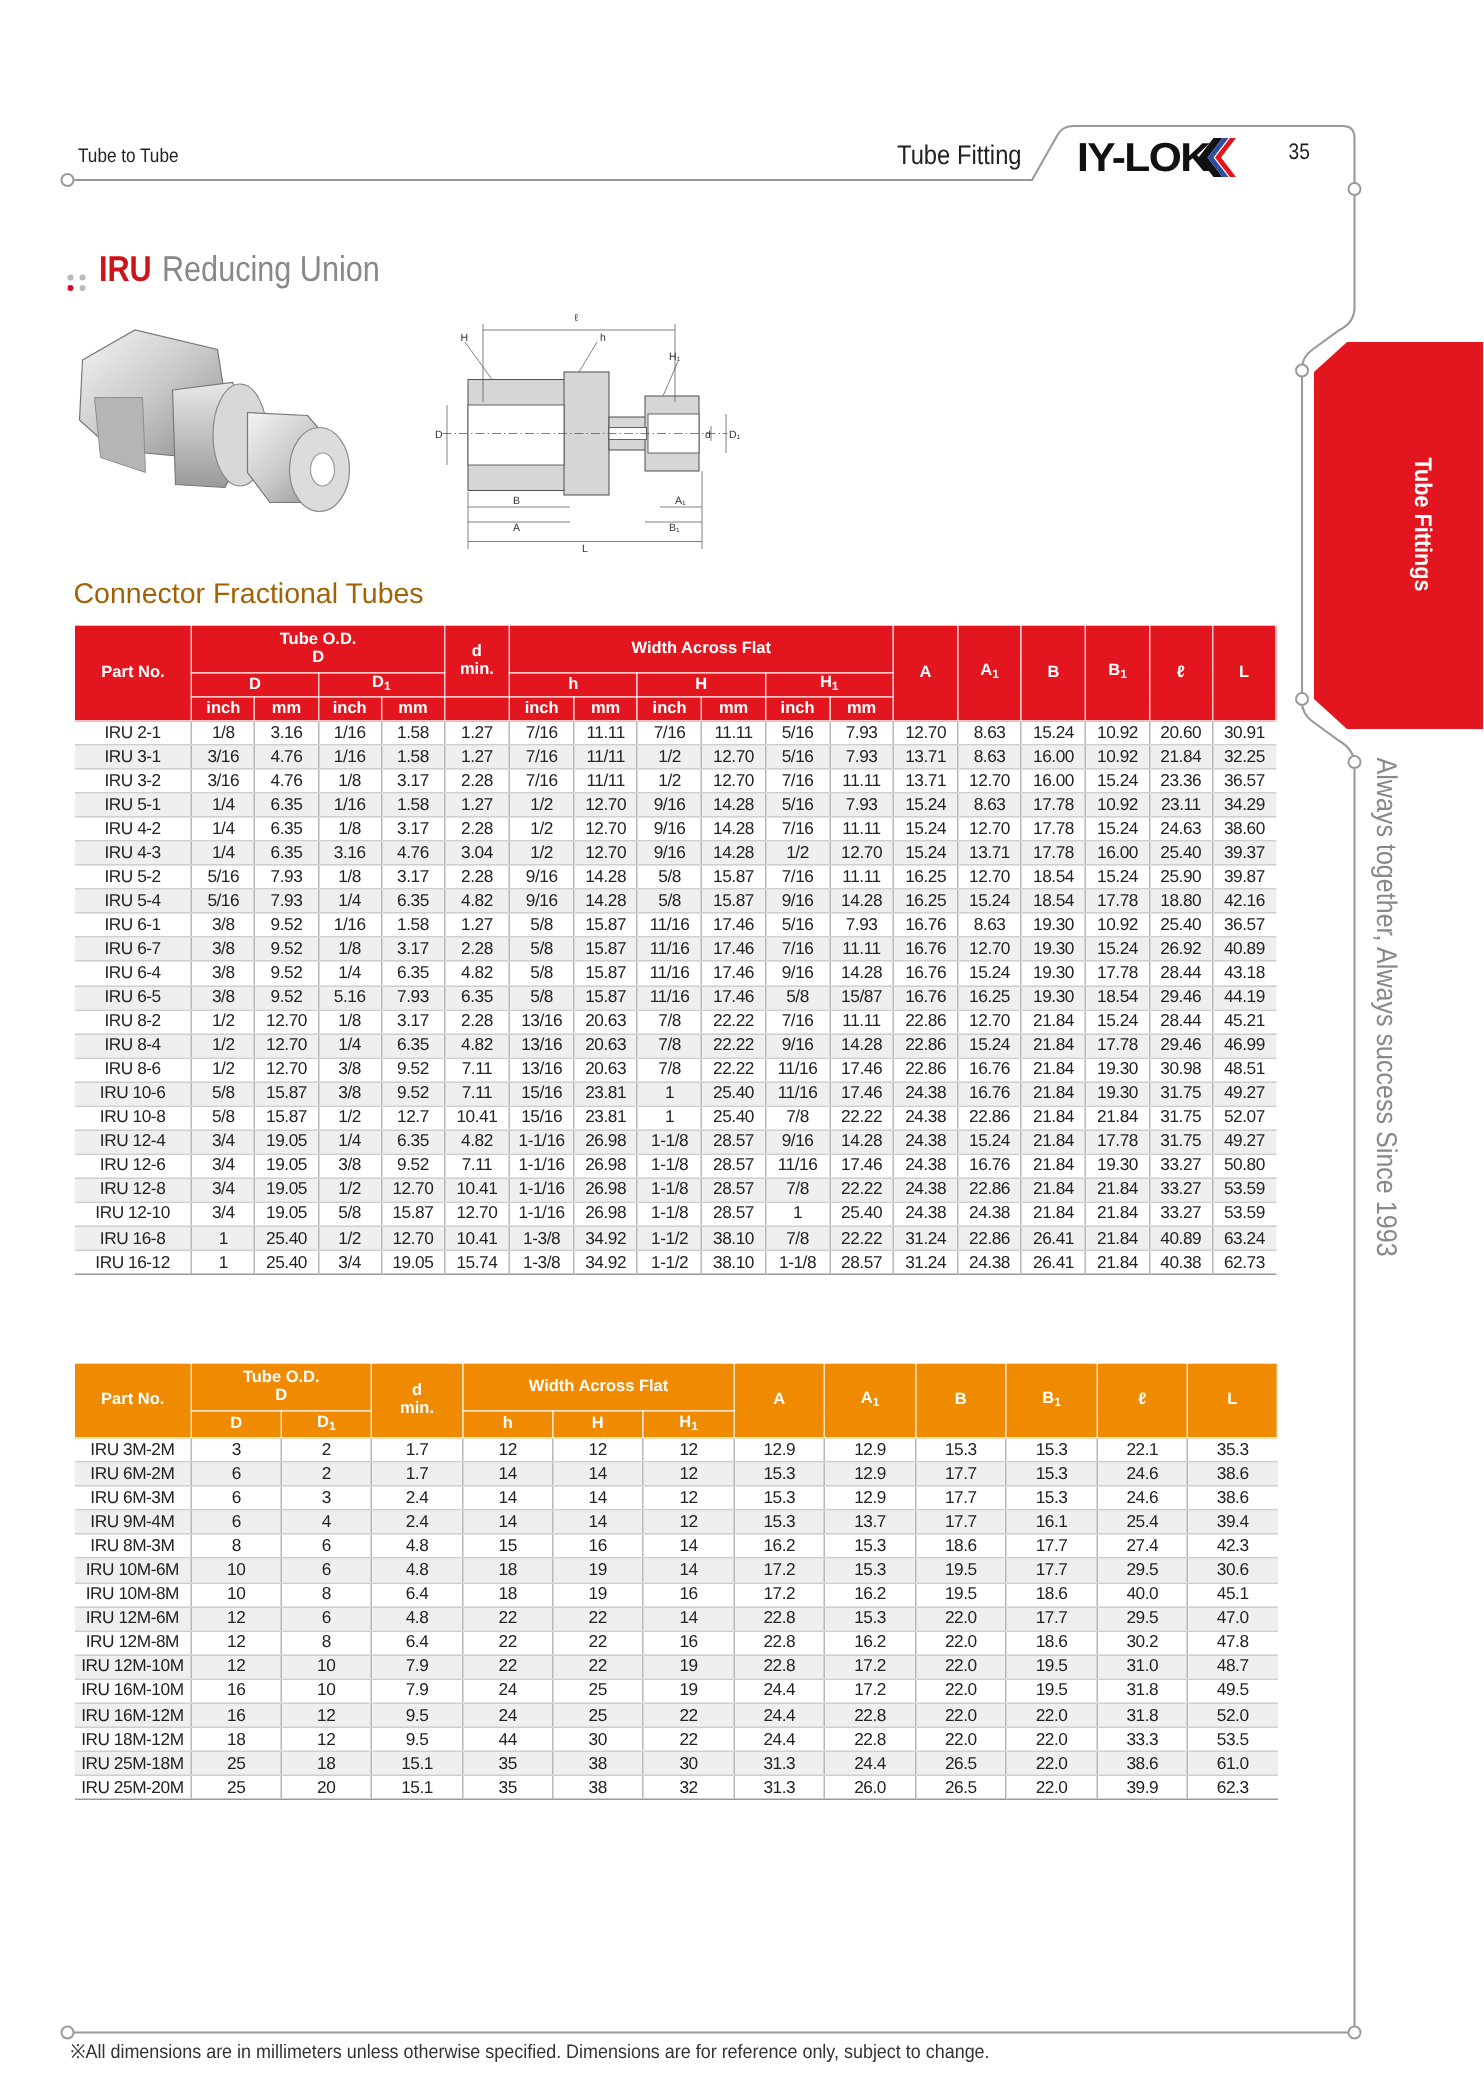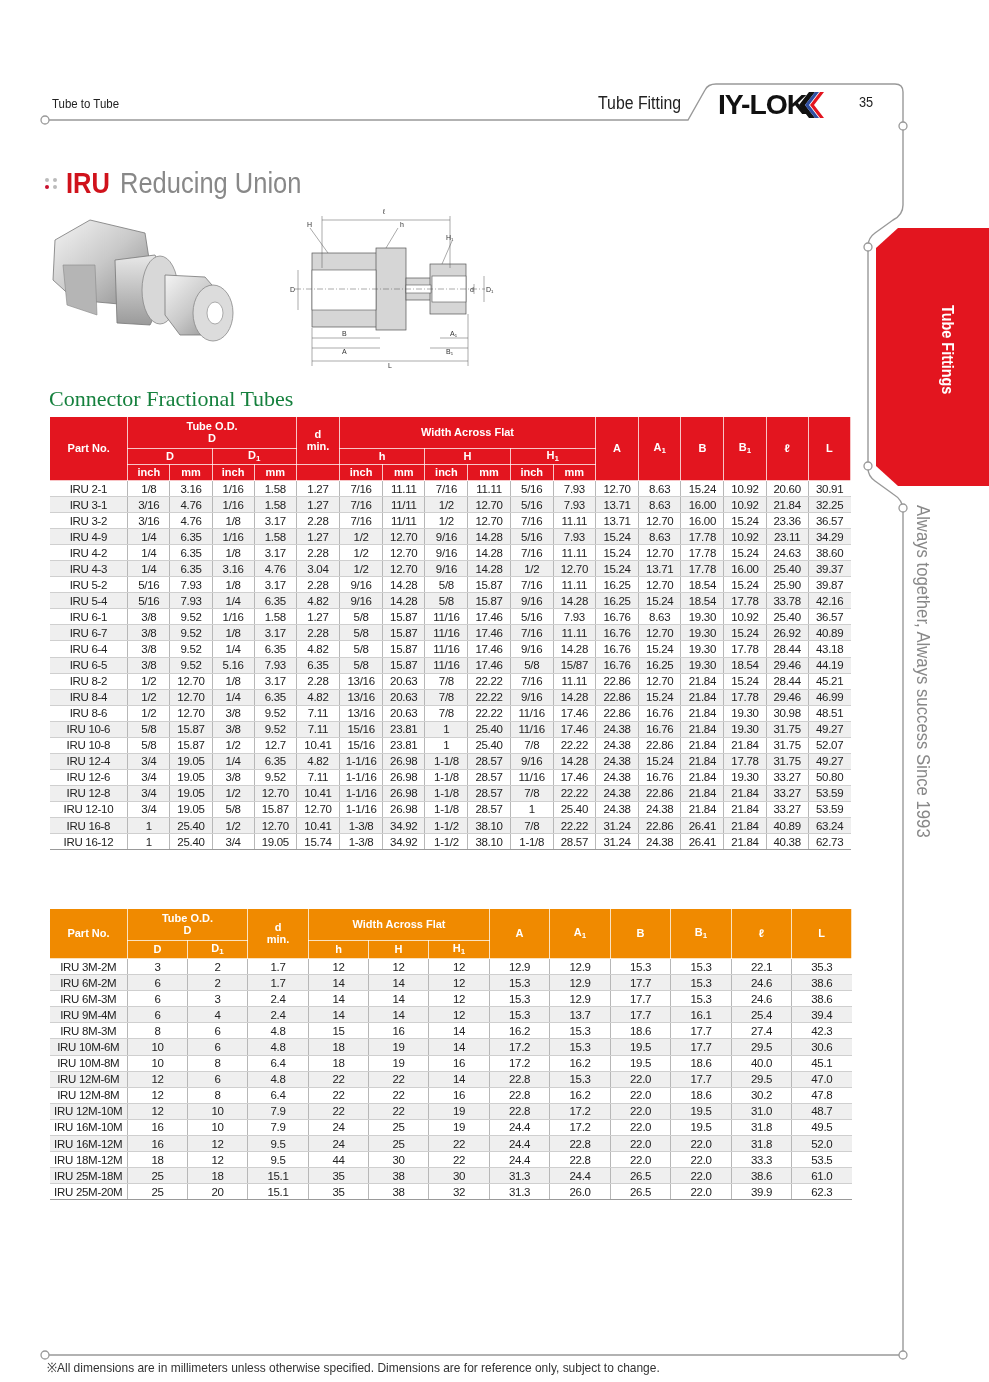--- a/index.html
+++ b/index.html
@@ -12,31 +12,31 @@
   .category { position: absolute; left: 598px; top: 93px; font-size: 18px; color: #222; transform: scaleX(0.88); transform-origin: left; }
   .logo { position: absolute; left: 718px; top: 90px; font-family: "Liberation Sans", sans-serif; font-weight: 900; font-size: 27px; letter-spacing: -1px; color: #111; transform: scaleX(1.05); transform-origin: left; }
   .logo-chevrons { position: absolute; left: 797px; top: 92px; width: 30px; height: 26px; }
   .page-num { position: absolute; left: 859px; top: 93px; font-size: 15px; color: #222; transform: scaleX(0.85); transform-origin: left; }
 
   .side-tab { position: absolute; left: 876px; top: 228px; width: 113px; height: 258px; background: #e3151f;
     clip-path: polygon(22px 0, 113px 0, 113px 258px, 22px 258px, 0 238px, 0 20px); }
   .side-tab-label { position: absolute; left: 938px; top: 305px; writing-mode: vertical-rl; color: #fff; font-weight: bold; font-size: 16px; transform: scaleY(0.9); transform-origin: top; }
   .slogan { position: absolute; left: 912px; top: 505px; writing-mode: vertical-rl; color: #888; font-size: 19px; transform: scaleY(0.88); transform-origin: top; white-space: nowrap; }
 
-  .product-title { position: absolute; left: 45px; top: 166px; font-size: 30px; display: flex; align-items: center; }
+  .product-title { position: absolute; left: 45px; top: 166px; font-size: 24px; display: flex; align-items: flex-end; }
   .title-dots { display: inline-grid; grid-template-columns: 5px 5px; gap: 3px; margin-right: 8px; }
   .title-dots span { width: 4px; height: 4px; border-radius: 50%; background: #bbb; display: block; }
   .title-dots span.red { background: #c8102e; }
   .title-code { color: #d0121b; font-weight: bold; transform: scaleX(0.85); transform-origin: left; display: inline-block; margin-right: -6px; }
   .title-name { color: #888; transform: scaleX(0.85); transform-origin: left; display: inline-block; }
 
   .product-photo { position: absolute; left: 45px; top: 205px; width: 195px; height: 155px; }
   .diagram { position: absolute; left: 280px; top: 198px; width: 220px; height: 175px; }
 
-  .section-title { position: absolute; font-size: 22px; color: #15803d; font-family: Liberation Serif, serif; }
+  .section-title { position: absolute; font-size: 19px; color: #a16207; }
   .sec-frac { left: 49px; top: 386px; }
   .sec-metric { left: 49px; top: 908px; }
 
   table.spec { position: absolute; border-collapse: collapse; font-family: "Liberation Sans Narrow", "Liberation Sans", sans-serif; table-layout: fixed; }
   table.spec th { color: #fff; font-weight: bold; font-size: 11px; text-align: center; border: 1px solid rgba(255,255,255,0.75); padding: 0; line-height: 1.05; }
   table.spec td { font-size: 11.5px; text-align: center; border-left: 1px solid #b7b7b7; border-bottom: 1px solid #cfcfcf; padding: 0; color: #222; white-space: nowrap; letter-spacing: -0.3px; }
   table.spec td:first-child { border-left: none; }
   table.spec tbody tr:nth-child(even) td { background: #efefef; }
   table.spec tbody tr:last-child td { border-bottom: 1px solid #999; }
 
@@ -283,21 +283,21 @@
         <td>7/16</td>
         <td>11.11</td>
         <td>13.71</td>
         <td>12.70</td>
         <td>16.00</td>
         <td>15.24</td>
         <td>23.36</td>
         <td>36.57</td>
       </tr>
       <tr>
-        <td>IRU 4-9</td>
+        <td>IRU 5-1</td>
         <td>1/4</td>
         <td>6.35</td>
         <td>1/16</td>
         <td>1.58</td>
         <td>1.27</td>
         <td>1/2</td>
         <td>12.70</td>
         <td>9/16</td>
         <td>14.28</td>
         <td>5/16</td>
@@ -379,21 +379,21 @@
         <td>9/16</td>
         <td>14.28</td>
         <td>5/8</td>
         <td>15.87</td>
         <td>9/16</td>
         <td>14.28</td>
         <td>16.25</td>
         <td>15.24</td>
         <td>18.54</td>
         <td>17.78</td>
-        <td>33.78</td>
+        <td>18.80</td>
         <td>42.16</td>
       </tr>
       <tr>
         <td>IRU 6-1</td>
         <td>3/8</td>
         <td>9.52</td>
         <td>1/16</td>
         <td>1.58</td>
         <td>1.27</td>
         <td>5/8</td>

